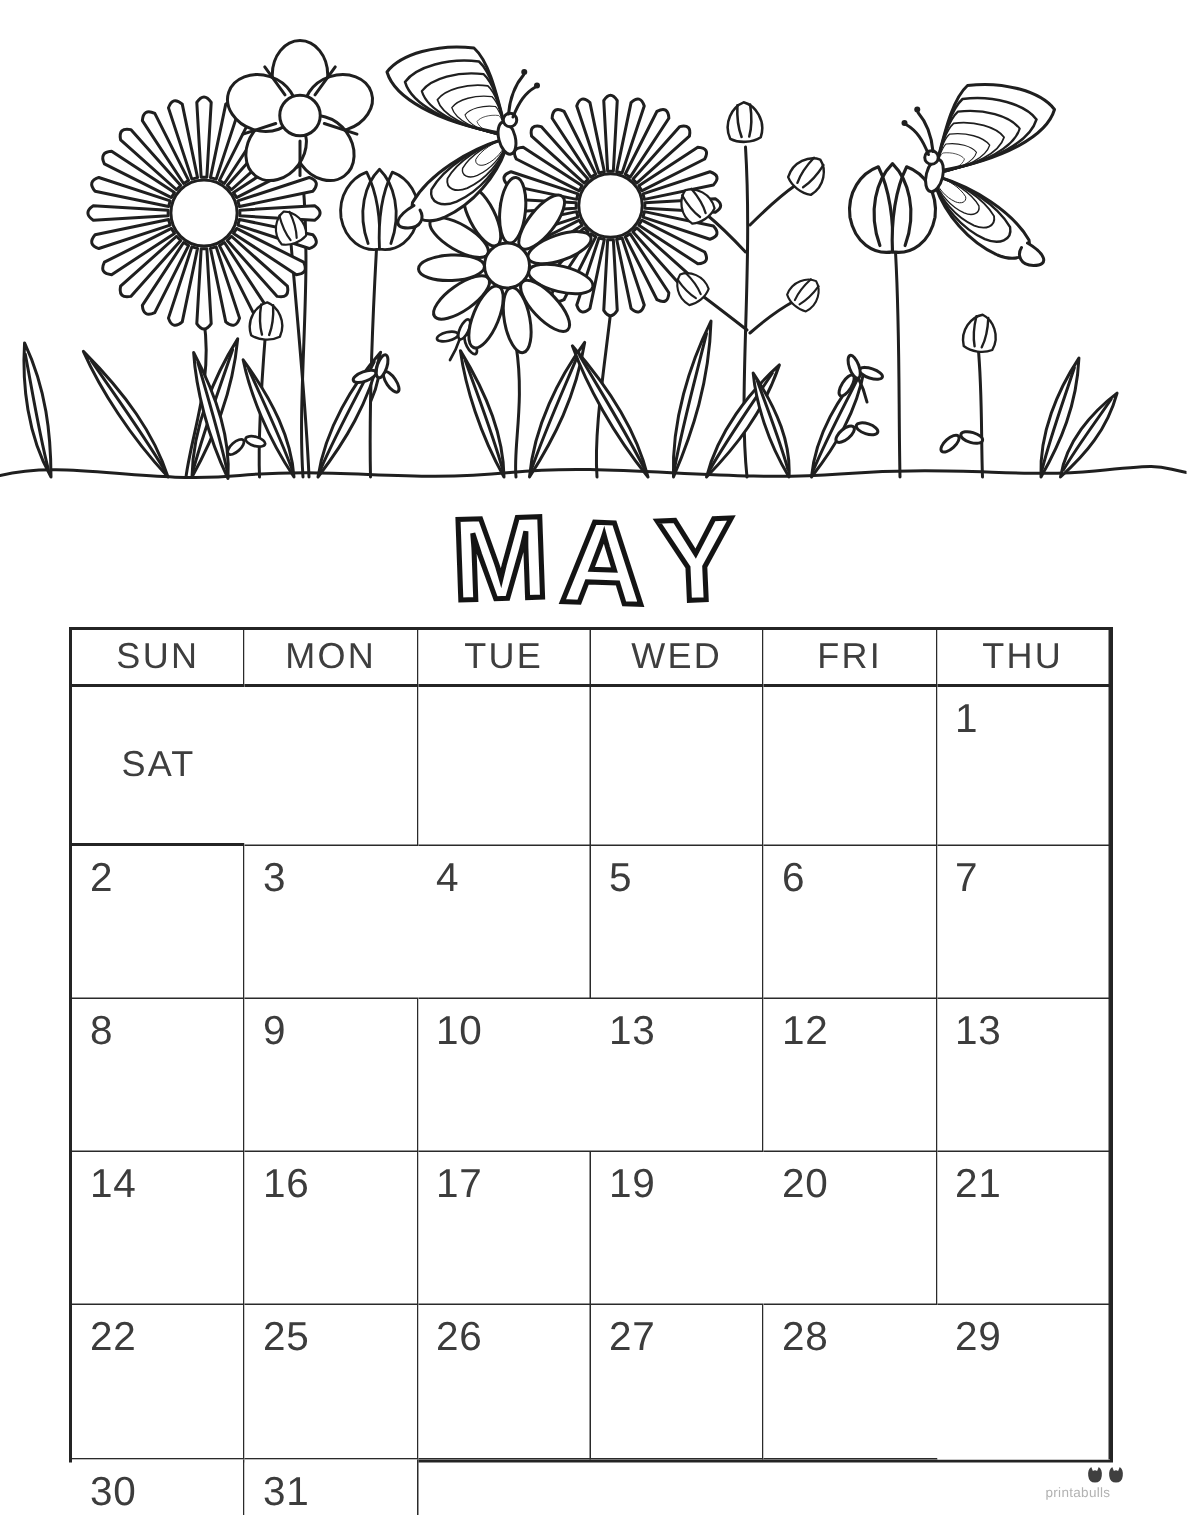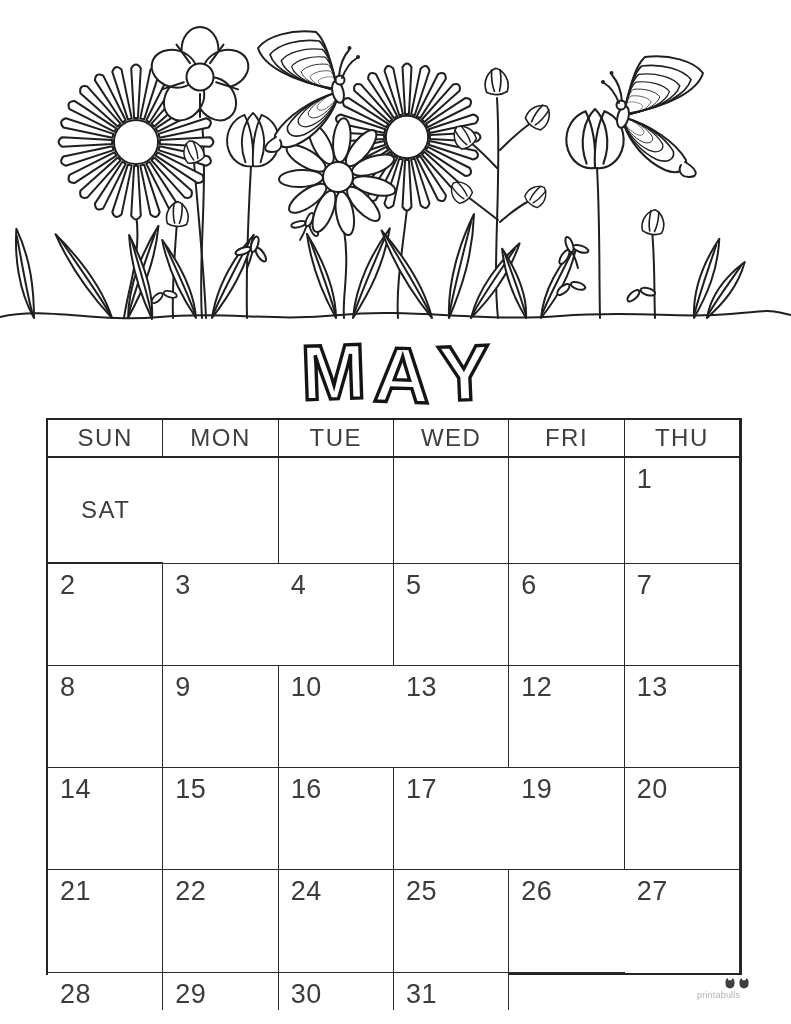--- a/index.html
+++ b/index.html
@@ -353,28 +353,26 @@
     <div class="cell date-cell"><span>5</span></div>
     <div class="cell date-cell"><span>6</span></div>
     <div class="cell date-cell"><span>7</span></div>
     <div class="cell date-cell"><span>8</span></div>
     <div class="cell date-cell"><span>9</span></div>
     <div class="cell date-cell"><span>10</span></div>
     <div class="cell date-cell"><span>13</span></div>
     <div class="cell date-cell"><span>12</span></div>
     <div class="cell date-cell"><span>13</span></div>
     <div class="cell date-cell"><span>14</span></div>
-    <div class="cell date-cell"><span>15</span></div>
     <div class="cell date-cell"><span>16</span></div>
     <div class="cell date-cell"><span>17</span></div>
     <div class="cell date-cell"><span>19</span></div>
     <div class="cell date-cell"><span>20</span></div>
     <div class="cell date-cell"><span>21</span></div>
     <div class="cell date-cell"><span>22</span></div>
-    <div class="cell date-cell"><span>24</span></div>
     <div class="cell date-cell"><span>25</span></div>
     <div class="cell date-cell"><span>26</span></div>
     <div class="cell date-cell"><span>27</span></div>
     <div class="cell date-cell"><span>28</span></div>
     <div class="cell date-cell"><span>29</span></div>
     <div class="cell date-cell"><span>30</span></div>
     <div class="cell date-cell"><span>31</span></div>
   </div>
 
 <div id="watermark">

